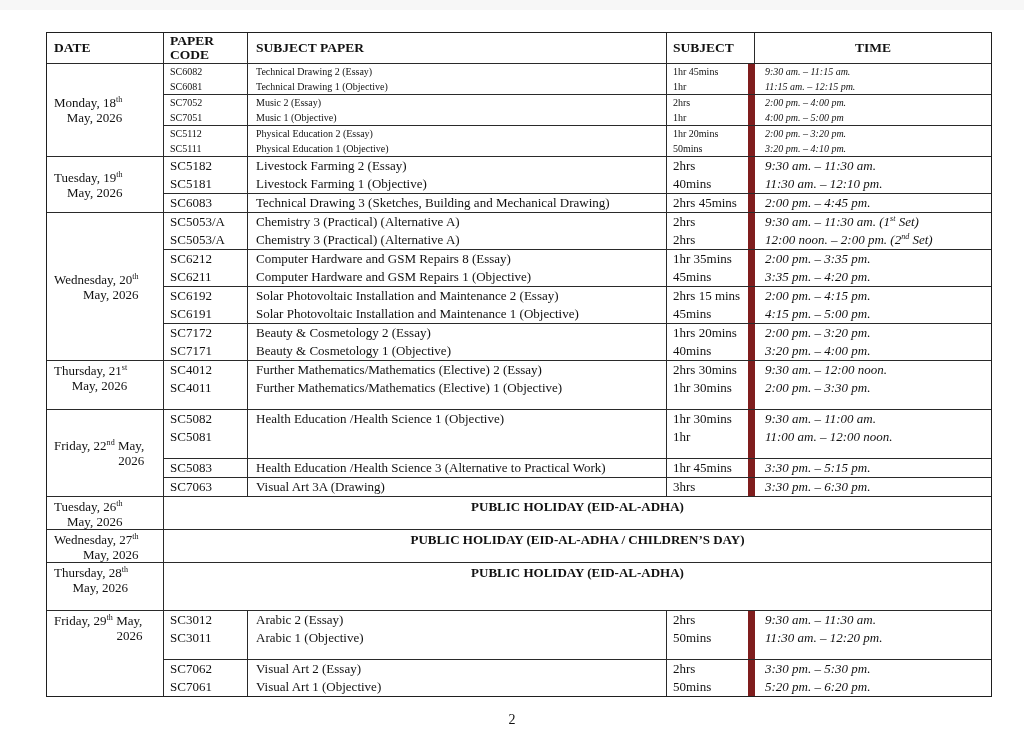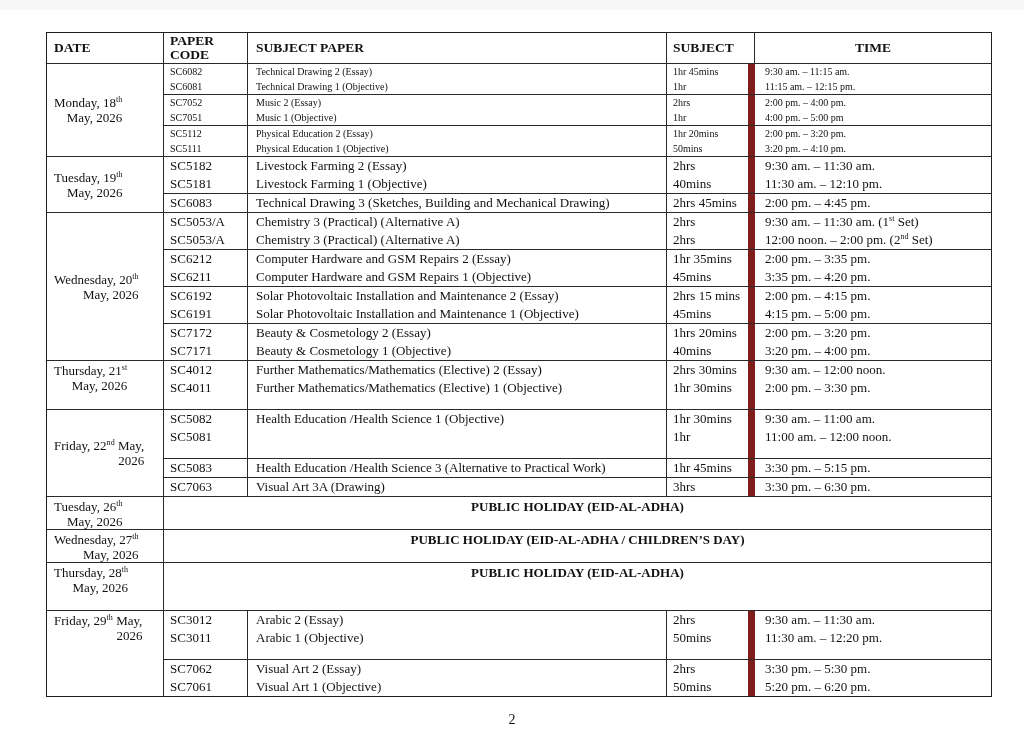--- a/index.html
+++ b/index.html
@@ -67,21 +67,21 @@
     text-align: right;
   }
   .date-cell.vtop { align-items: flex-start; padding-top: 2px; }
   .dline { font-size: 13px; line-height: 15px; white-space: nowrap; }
   .groups { flex: 1; display: flex; flex-direction: column; }
   .group { display: flex; }
   .group + .group { border-top: 1px solid #2a2a2a; }
   .col-code     { width: 84px;  border-right: 1px solid #2a2a2a; padding-left: 6px; }
   .col-subject  { width: 419px; border-right: 1px solid #2a2a2a; padding-left: 8px; }
   .col-duration { width: 88px;  border-right: 7px solid #7f1d1d; padding-left: 6px; }
-  .col-time     { flex: 1; padding-left: 10px; }
+  .col-time     { flex: 1; padding-left: 10px; font-style: italic; }
   .line { font-size: 13px; line-height: 18px; white-space: nowrap; }
   .line.blank { line-height: 12px; }
   .section.small .line { font-size: 10px; line-height: 15px; }
   .holiday-cell {
     flex: 1;
     text-align: center;
     font-weight: bold;
     font-size: 13px;
     padding-top: 2px;
   }
@@ -253,21 +253,21 @@
                 <div class="line">9:30 am. – 11:30 am. (1<sup>st</sup> Set)</div>
                 <div class="line">12:00 noon. – 2:00 pm. (2<sup>nd</sup> Set)</div>
               </div>
             </div>
             <div class="group">
               <div class="col-code cell">
                 <div class="line">SC6212</div>
                 <div class="line">SC6211</div>
               </div>
               <div class="col-subject cell">
-                <div class="line">Computer Hardware and GSM Repairs 2 (Essay)</div>
+                <div class="line">Computer Hardware and GSM Repairs 8 (Essay)</div>
                 <div class="line">Computer Hardware and GSM Repairs 1 (Objective)</div>
               </div>
               <div class="col-duration cell">
                 <div class="line">1hr 35mins</div>
                 <div class="line">45mins</div>
               </div>
               <div class="col-time cell">
                 <div class="line">2:00 pm. – 3:35 pm.</div>
                 <div class="line">3:35 pm. – 4:20 pm.</div>
               </div>

